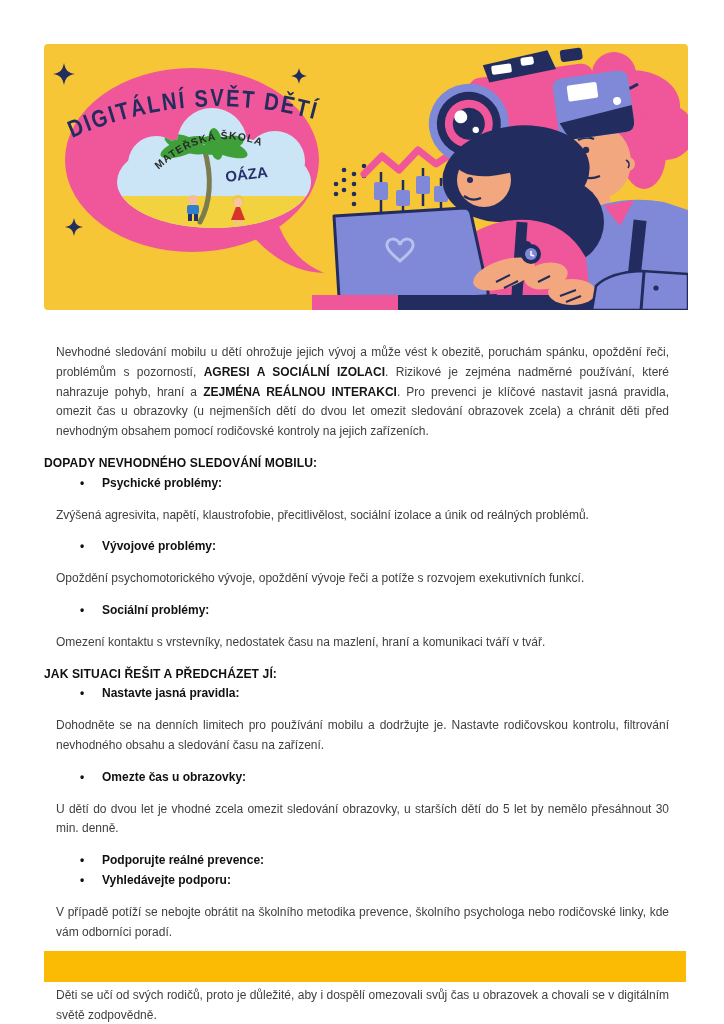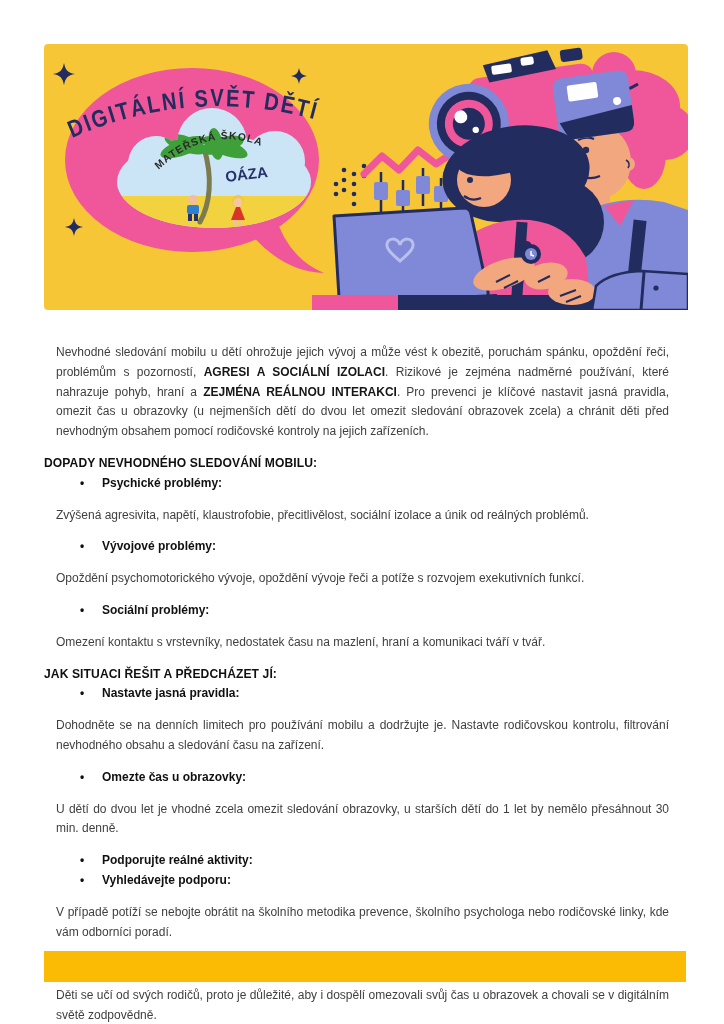--- a/index.html
+++ b/index.html
@@ -239,26 +239,26 @@
     <div class="bullet-row">
       <span class="dot">•</span><span>Nastavte jasná pravidla:</span>
     </div>
     <p class="item-text">Dohodněte se na denních limitech pro používání mobilu a dodržujte je.  Nastavte rodičovskou kontrolu, filtrování nevhodného obsahu a sledování času na zařízení.</p>
   </div>
 
   <div>
     <div class="bullet-row">
       <span class="dot">•</span><span>Omezte čas u obrazovky:</span>
     </div>
-    <p class="item-text">U dětí do dvou let je vhodné zcela omezit sledování obrazovky, u starších dětí do 1 let by nemělo přesáhnout 30 min. denně.</p>
-  </div>
-
-  <div>
-    <div class="bullet-row">
-      <span class="dot">•</span><span>Podporujte reálné aktivity:</span>
+    <p class="item-text">U dětí do dvou let je vhodné zcela omezit sledování obrazovky, u starších dětí do 5 let by nemělo přesáhnout 30 min. denně.</p>
+  </div>
+
+  <div>
+    <div class="bullet-row">
+      <span class="dot">•</span><span>Podporujte reálné prevence:</span>
     </div>
   </div>
 
   <div>
     <div class="bullet-row">
       <span class="dot">•</span><span>Vyhledávejte podporu:</span>
     </div>
     <p class="item-text">V případě potíží se nebojte obrátit na školního metodika prevence, školního psychologa nebo rodičovské linky, kde vám odborníci poradí.</p>
   </div>
 

